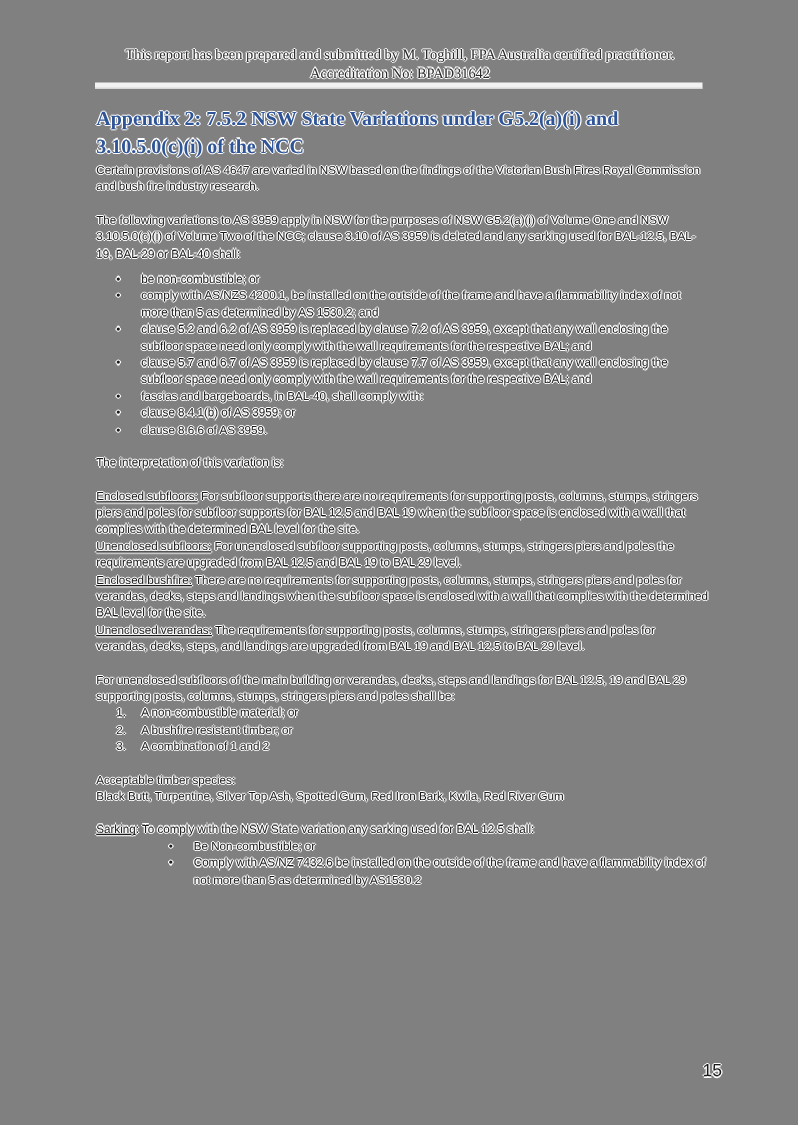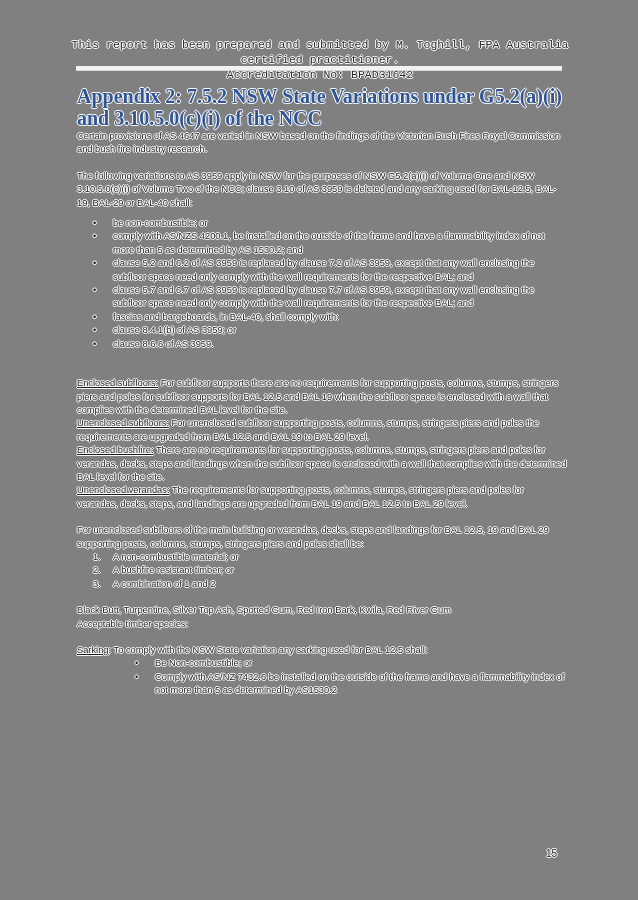--- a/index.html
+++ b/index.html
@@ -3,50 +3,50 @@
 <meta charset="utf-8">
 <style>
   html, body { margin:0; padding:0; }
   body {
     width:638px; height:900px; background:#808080; position:relative; overflow:hidden;
     font-family:"Liberation Sans", sans-serif; color:#111;
   }
   .halo { text-shadow: 0 0 1px #fff, 0 0 1px #fff, 1px 0 0 #fff, -1px 0 0 #fff, 0 1px 0 #fff, 0 -1px 0 #fff; }
   .header {
     position:absolute; left:60px; top:37px; width:520px; text-align:center;
-    font-family:Liberation Mono, monospace; font-size:11.5px; line-height:15px; color:#2a2a2a;
+    font-family:Liberation Serif, serif; font-size:11.5px; line-height:15px; color:#2a2a2a;
   }
   .rule {
     position:absolute; left:76px; top:66px; width:486px; height:4px; background:#f2f2f2;
     border-bottom:1px solid #d8d8d8;
   }
   .title {
     position:absolute; left:77px; top:85px; width:490px;
-    font-family:"Liberation Serif", serif; font-weight:bold; font-size:20px; line-height:22px; color:#2f5597;
+    font-family:"Liberation Serif", serif; font-weight:bold; font-size:16px; line-height:22px; color:#2f5597;
     text-shadow: 0 0 1px #fff, 1px 0 0 #fff, -1px 0 0 #fff, 0 1px 0 #fff, 0 -1px 0 #fff;
   }
   .body {
     position:absolute; left:77px; top:130px; width:490px;
     font-size:9.3px; line-height:13.4px; color:#1a1a1a;
   }
   .body p { margin:0; }
   .gap { height:13px; }
   ul, ol { margin:0; padding:0; }
   ul.bullets { padding-left:36px; list-style:none; }
   ul.bullets li { position:relative; }
   ul.bullets li::before { content:"\2022"; position:absolute; left:-20px; }
   ol.nums { padding-left:36px; list-style:none; }
   ol.nums li { position:relative; }
   ol.nums li .n { position:absolute; left:-20px; }
   ul.sark { padding-left:78px; list-style:none; }
   ul.sark li { position:relative; }
   ul.sark li::before { content:"\2022"; position:absolute; left:-20px; }
   .u { text-decoration:underline;margin-top:34px; }
   .pagenum {
-    position:absolute; left:546px; top:848px; font-size:10px; color:#1a1a1a;
+    position:absolute; left:562px; top:848px; font-size:14px; color:#1a1a1a;
   }
 </style>
 </head>
 <body>
 
 <div class="header halo">
   <div>This report has been prepared and submitted by M. Toghill, FPA Australia certified practitioner.</div>
   <div>Accreditation No: BPAD31642</div>
 </div>
 <div class="rule"></div>
@@ -61,35 +61,36 @@
   <ul class="bullets">
     <li>be non-combustible; or</li>
     <li>comply with AS/NZS 4200.1, be installed on the outside of the frame and have a flammability index of not more than 5 as determined by AS 1530.2; and</li>
     <li>clause 5.2 and 6.2 of AS 3959 is replaced by clause 7.2 of AS 3959, except that any wall enclosing the subfloor space need only comply with the wall requirements for the respective BAL; and</li>
     <li>clause 5.7 and 6.7 of AS 3959 is replaced by clause 7.7 of AS 3959, except that any wall enclosing the subfloor space need only comply with the wall requirements for the respective BAL; and</li>
     <li>fascias and bargeboards, in BAL-40, shall comply with:</li>
     <li>clause 8.4.1(b) of AS 3959; or</li>
     <li>clause 8.6.6 of AS 3959.</li>
   </ul>
   <div class="gap"></div>
+  <p>The interpretation of this variation is:</p>
   <div class="gap"></div>
   <p><span class="u">Enclosed subfloors:</span><span> For subfloor supports there are no requirements for supporting posts, columns, stumps, stringers piers and poles for subfloor supports for BAL 12.5 and BAL 19 when the subfloor space is enclosed with a wall that complies with the determined BAL level for the site.</span></p>
   <p><span class="u">Unenclosed subfloors:</span><span> For unenclosed subfloor supporting posts, columns, stumps, stringers piers and poles the requirements are upgraded from BAL 12.5 and BAL 19 to BAL 29 level.</span></p>
   <p><span class="u">Enclosed bushfire:</span><span> There are no requirements for supporting posts, columns, stumps, stringers piers and poles for verandas, decks, steps and landings when the subfloor space is enclosed with a wall that complies with the determined BAL level for the site.</span></p>
   <p><span class="u">Unenclosed verandas:</span><span> The requirements for supporting posts, columns, stumps, stringers piers and poles for verandas, decks, steps, and landings are upgraded from BAL 19 and BAL 12.5 to BAL 29 level.</span></p>
   <div class="gap"></div>
   <p>For unenclosed subfloors of the main building or verandas, decks, steps and landings for BAL 12.5, 19 and BAL 29 supporting posts, columns, stumps, stringers piers and poles shall be:</p>
   <ol class="nums">
     <li><span class="n">1.</span><span>A non-combustible material; or</span></li>
     <li><span class="n">2.</span><span>A bushfire resistant timber; or</span></li>
     <li><span class="n">3.</span><span>A combination of 1 and 2</span></li>
   </ol>
   <div class="gap"></div>
+  <p>Acceptable timber species:</p>
   <p>Black Butt, Turpentine, Silver Top Ash, Spotted Gum, Red Iron Bark, Kwila, Red River Gum</p>
-  <p>Acceptable timber species:</p>
   <div class="gap"></div>
   <p><span class="u">Sarking</span><span>: To comply with the NSW State variation any sarking used for BAL 12.5 shall:</span></p>
   <ul class="sark">
     <li>Be Non-combustible; or</li>
     <li>Comply with AS/NZ 7432.6 be installed on the outside of the frame and have a flammability index of not more than 5 as determined by AS1530.2</li>
   </ul>
 </div>
 
 <div class="pagenum halo">15</div>
 

